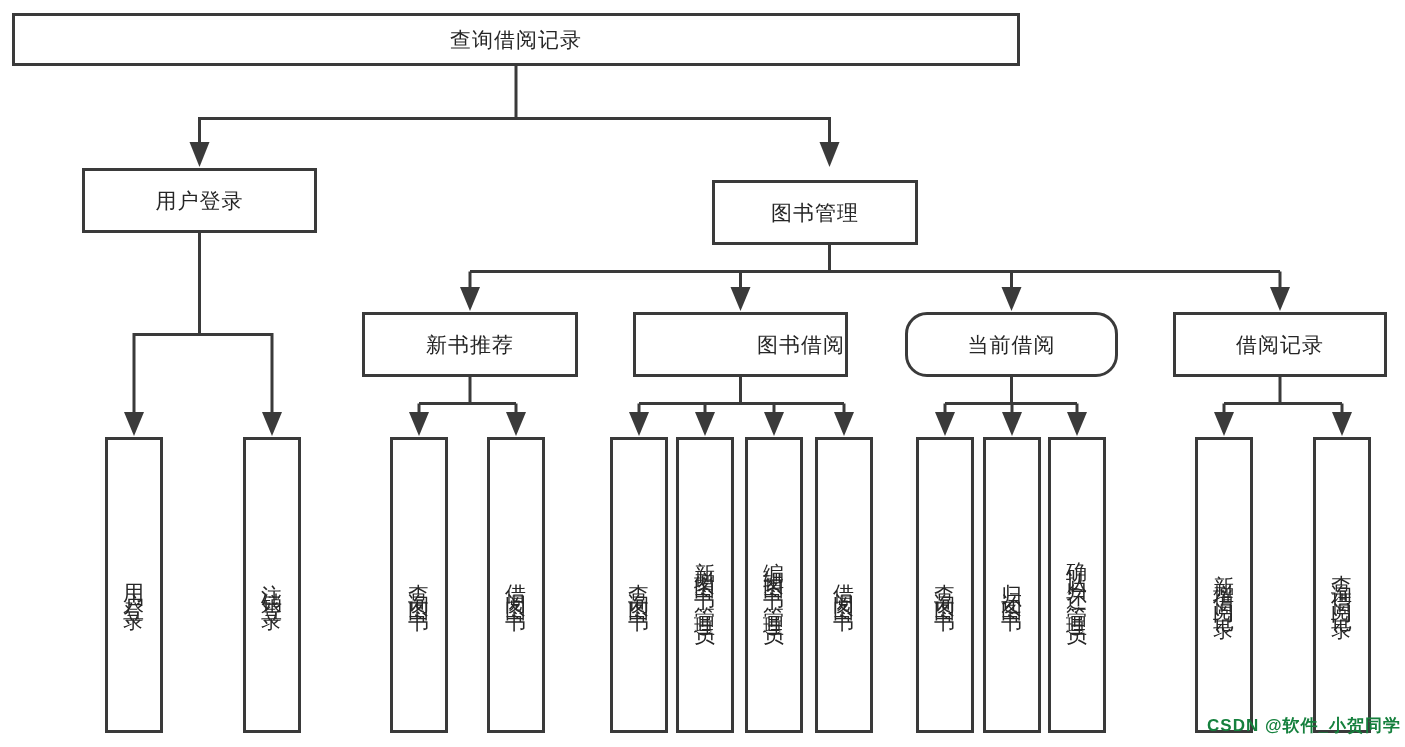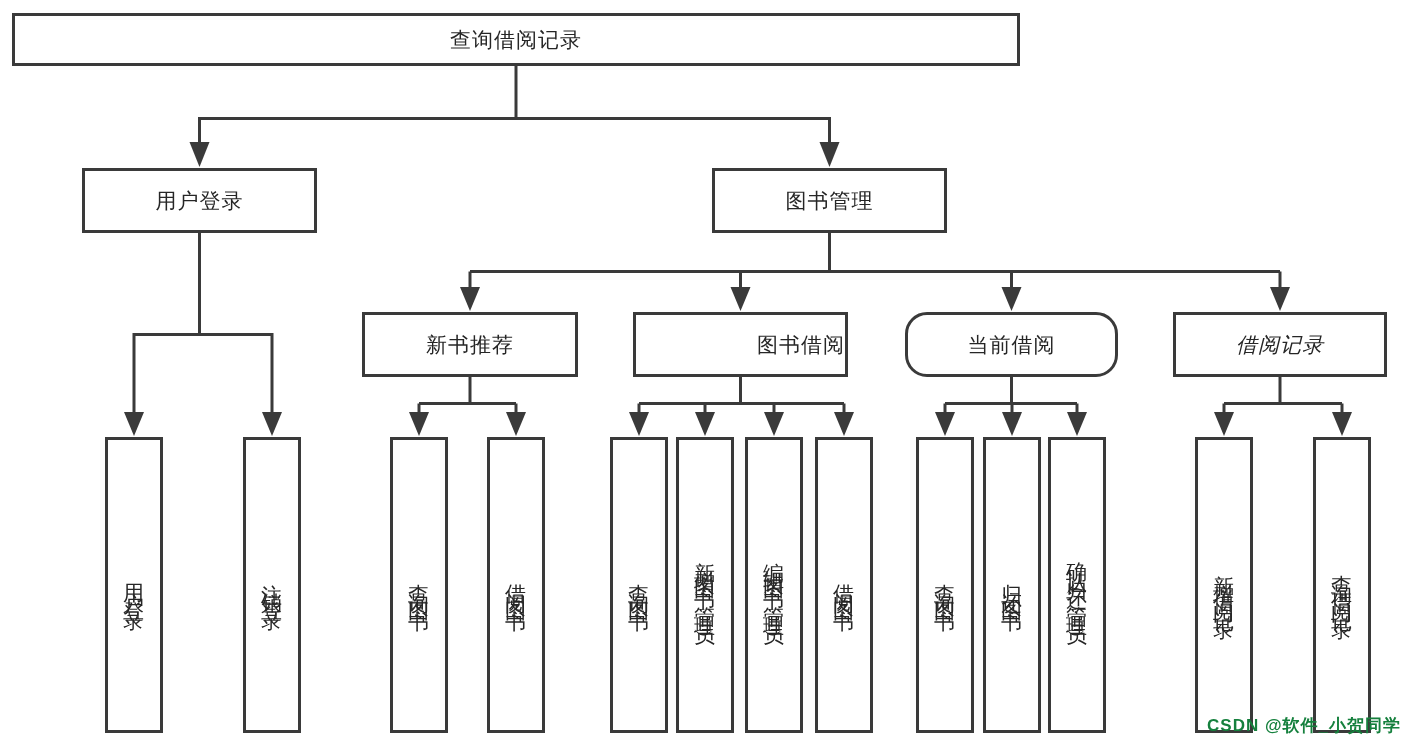--- a/index.html
+++ b/index.html
@@ -141,34 +141,34 @@
     </g>
   </svg>
 
   <div class="hbox" style="left:12px; top:13px; width:1008px; height:53px;">
     <span>查询借阅记录</span>
   </div>
 
   <div class="hbox" style="left:82px; top:168px; width:235px; height:65px;">
     <span>用户登录</span>
   </div>
-  <div class="hbox" style="left:712px; top:168px; width:235px; height:65px;">
+  <div class="hbox" style="left:712px; top:180px; width:206px; height:65px;">
     <span>图书管理</span>
   </div>
 
   <div class="hbox" style="left:362px; top:312px; width:216px; height:65px;">
     <span>新书推荐</span>
   </div>
   <div class="hbox" style="left:633px; top:312px; width:215px; height:65px;justify-content:flex-end;">
     <span>图书借阅</span>
   </div>
   <div class="hbox" style="left:905px; top:312px; width:213px; height:65px;border-radius:22px;">
     <span>当前借阅</span>
   </div>
-  <div class="hbox" style="left:1173px; top:312px; width:214px; height:65px;font-style:italic;">
+  <div class="hbox" style="left:1173px; top:312px; width:214px; height:65px;">
     <span>借阅记录</span>
   </div>
 
   <div class="vbox" style="left:105px;">
     <span class="vtext">用户登录</span>
   </div>
   <div class="vbox" style="left:243px;">
     <span class="vtext">注销登录</span>
   </div>
 

